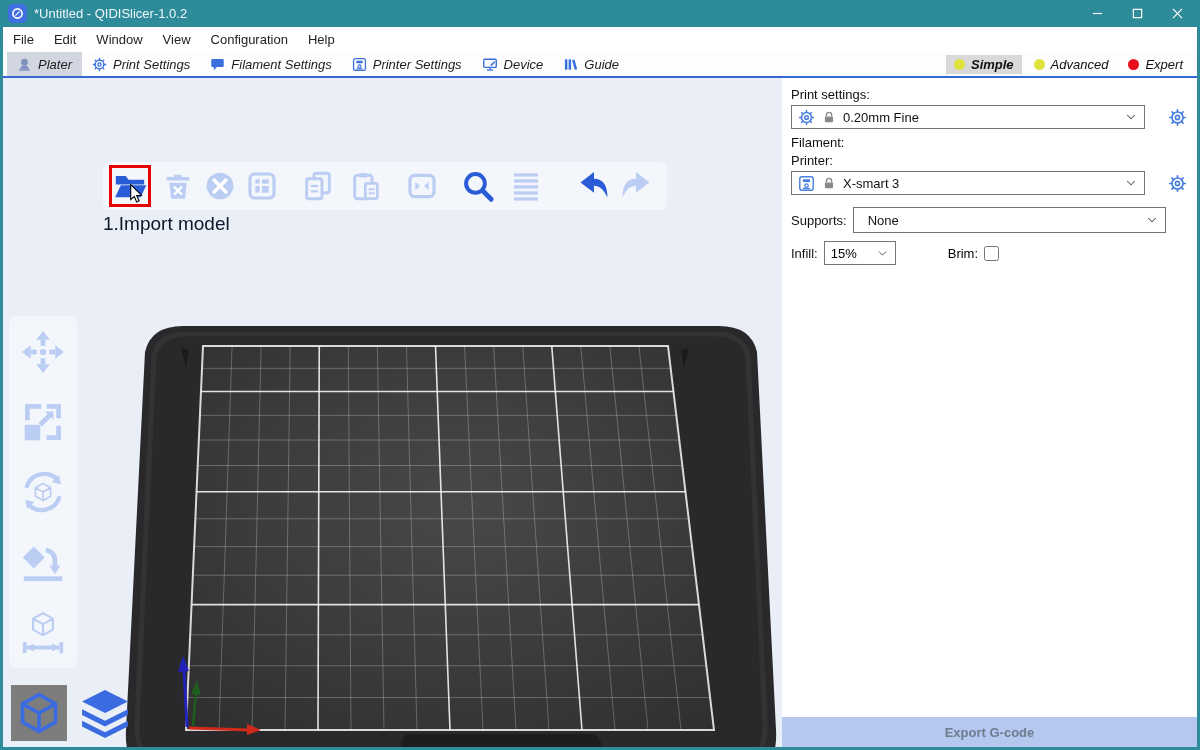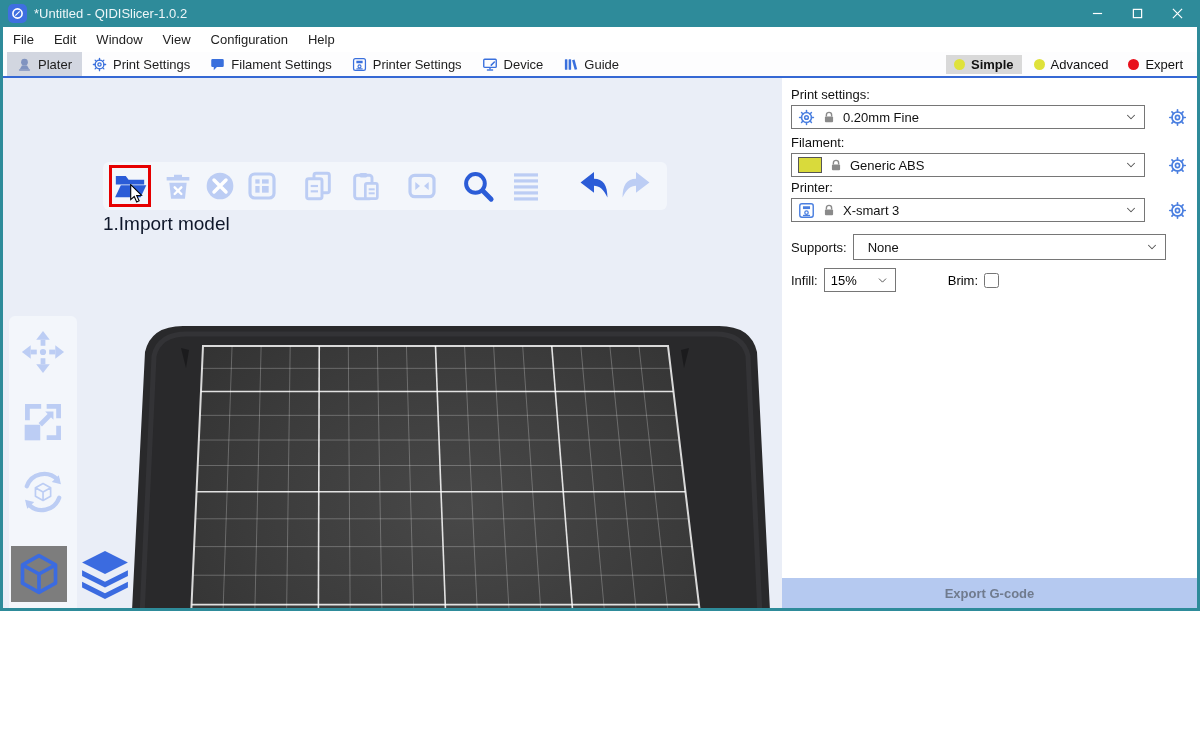--- a/index.html
+++ b/index.html
@@ -1,34 +1,34 @@
 <!DOCTYPE html>
 <html><head>
 <meta charset="utf-8">
 <style>
   * { margin:0; padding:0; box-sizing:border-box; }
   html,body { width:1200px; height:750px; font-family:"Liberation Sans", sans-serif; }
-  .window { width:1200px; height:611px; display:flex; flex-direction:column;
+  .window { width:1200px; height:750px; display:flex; flex-direction:column;
             border-left:3px solid #2e8b9a; border-right:3px solid #2e8b9a; border-bottom:3px solid #2e8b9a;
             background:#fff; overflow:hidden; }
 
   
   .titlebar { height:27px; background:#2e8b9a; display:flex; align-items:center; flex:0 0 auto; }
   .app-icon { width:19px; height:19px; margin-left:5px; border-radius:5px; background:#3f6fe0;
               display:flex; align-items:center; justify-content:center; }
   .title-text { color:#eef6f8; font-size:13px; margin-left:7px; flex:1; }
   .win-btn { width:40px; height:27px; display:flex; align-items:center; justify-content:center; }
 
   
   .menubar { height:25px; background:#fff; display:flex; align-items:center; flex:0 0 auto; }
   .menu-item { font-size:13px; color:#222; padding:3px 10px; cursor:default; }
 
   
   .tabbar { height:26px; background:#fdfdfe; display:flex; align-items:stretch;
-            border-bottom:2px solid #3568d4; flex:0 0 auto; padding-left:4px; }
+            border-bottom:2px solid #3568d4; flex:0 0 auto; padding-left:4px;font-style:italic; }
   .tab { display:flex; align-items:center; gap:6px; padding:0 10px; font-size:13px; color:#1d1d1d; }
   .tab.active { background:#d2d6e0; }
   .tab svg { flex:0 0 auto; }
   .tab-spacer { flex:1; }
   .modes { display:flex; align-items:center; gap:4px; margin-right:6px; }
   .mode { display:flex; align-items:center; gap:6px; padding:2px 8px; font-size:13px; color:#111; }
   .mode.active { background:#d9d9d9; font-weight:bold; }
   .dot { width:11px; height:11px; border-radius:50%; display:inline-block; }
 
   
@@ -447,37 +447,20 @@
             </svg>
         </div>
         <div class="gear-btn">
           <svg width="19" height="19" viewBox="0 0 24 24" style="color:#4a7fe0">
               <use href="#sym-gear"></use>
             </svg>
         </div>
       </div>
 
       <div class="sb-label" style="margin-top:6px">Filament:</div>
-      <div class="preset-row">
-        <div class="dropdown">
-          <span class="swatch" style="background:#d9da3b"></span>
-          <svg width="14" height="14" viewBox="0 0 24 24" style="color:#8a8a8a">
-              <use href="#sym-lock"></use>
-            </svg>
-          <span class="dd-value">Generic ABS</span>
-          <svg width="14" height="14" viewBox="0 0 24 24" style="color:#555">
-              <use href="#sym-chevron"></use>
-            </svg>
-        </div>
-        <div class="gear-btn">
-          <svg width="19" height="19" viewBox="0 0 24 24" style="color:#4a7fe0">
-              <use href="#sym-gear"></use>
-            </svg>
-        </div>
-      </div>
 
       <div class="sb-label" style="">Printer:</div>
       <div class="preset-row">
         <div class="dropdown">
           <svg width="17" height="17" viewBox="0 0 24 24" style="color:#4a7fe0">
               <use href="#sym-printer"></use>
             </svg>
           <svg width="14" height="14" viewBox="0 0 24 24" style="color:#8a8a8a">
               <use href="#sym-lock"></use>
             </svg>

